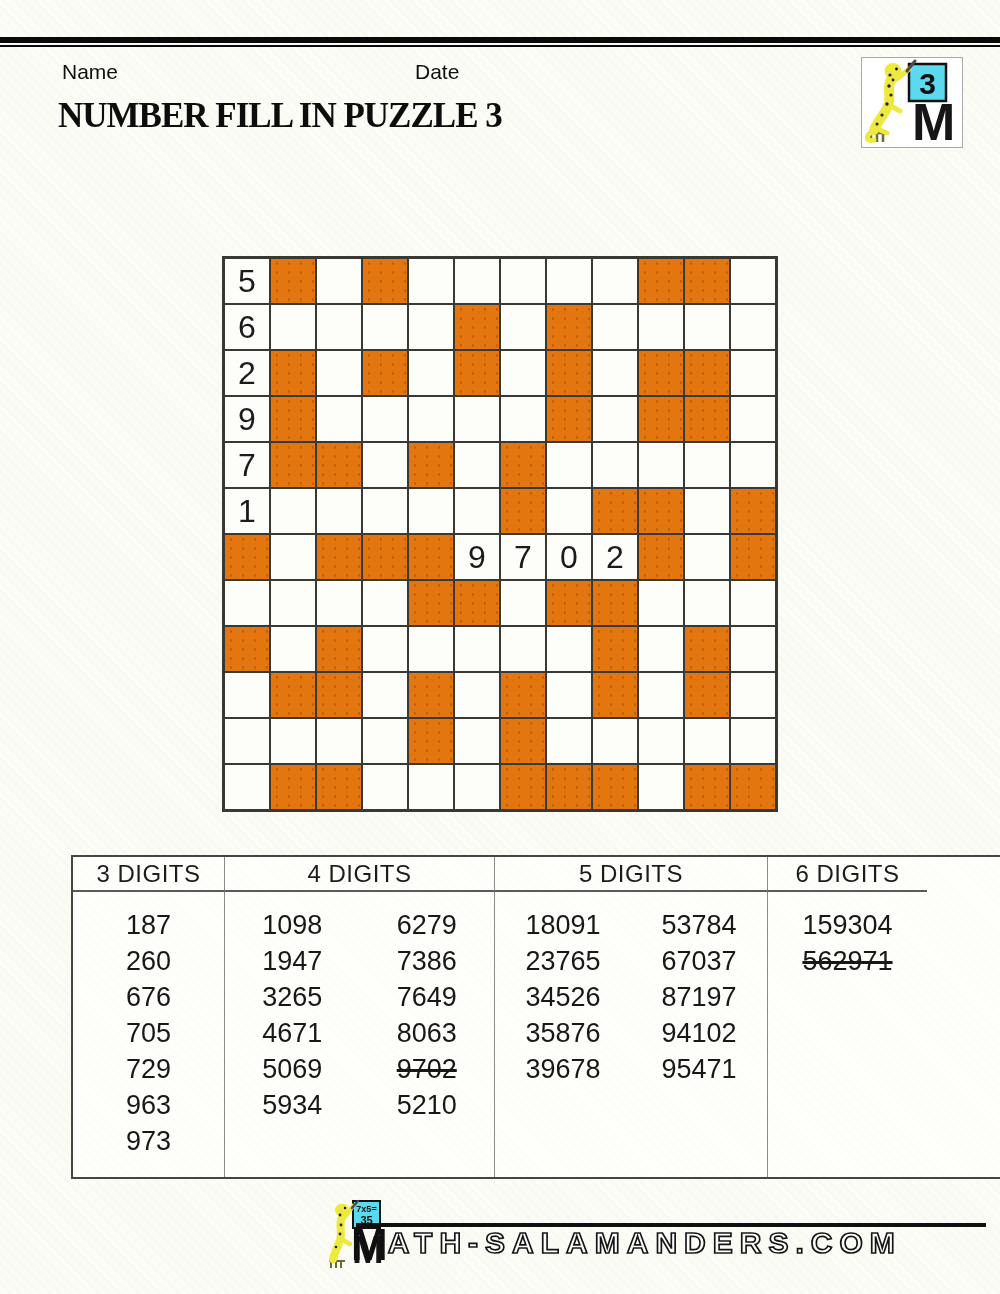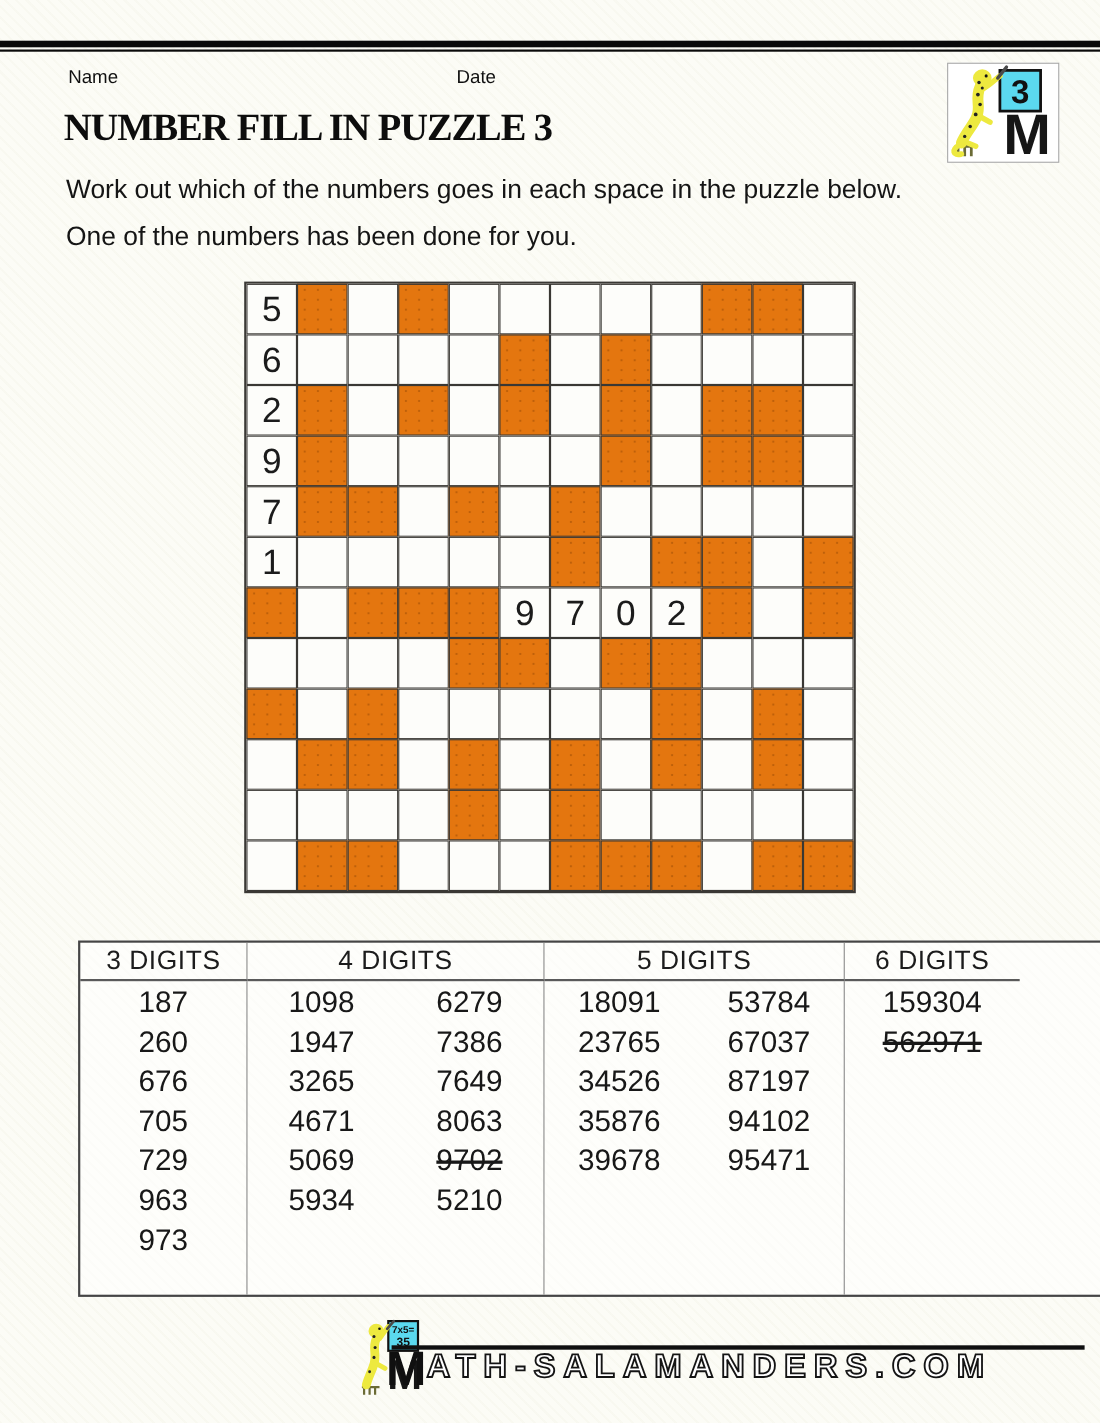--- a/index.html
+++ b/index.html
@@ -10,21 +10,21 @@
     font-family:"Liberation Sans", sans-serif; color:#141414; overflow:hidden;
     --orange:#E4760F; --line:#3a3834; --cyan:#5BD9EF; --yellow:#EDE93F;
   }
 
   .top-rule {
     position:absolute; top:37px; left:0; width:1000px; height:2px;
     border-top:6px solid #0a0a0a; border-bottom:2px solid #0a0a0a;
     box-sizing:content-box;
   }
 
-  .hdr-label { position:absolute; font-size:17px; color:#101010; }
+  .hdr-label { position:absolute; font-size:21px; color:#101010; }
   .name-label { left:62px; top:60px; }
   .date-label { left:415px; top:60px; }
 
   .logo-box {
     position:absolute; left:861px; top:57px; width:102px; height:91px;
     background:#ffffff; border:1px solid #a8a8a8; box-sizing:border-box;
   }
 
   .title {
     position:absolute; left:58px; top:96px; margin:0;
@@ -55,21 +55,21 @@
     position:absolute; left:71px; top:855px; width:935px; height:324px;
     display:grid; grid-template-columns:152px 270px 273px 159px; grid-template-rows:35px 1fr;
     border:2px solid #454545; box-sizing:border-box; background:rgba(255,255,255,0.55);
   }
   .bank-hcell {
     border-right:1px solid #8a8a8a; border-bottom:2px solid #5a5a5a;
     display:flex; align-items:center; justify-content:center;
     font-size:24px; letter-spacing:0.5px; color:#1c1c1c;
   }
   .bank-hcell.last, .bank-bcell.last { border-right:none; }
-  .bank-bcell { border-right:1px solid #8a8a8a; padding-top:1px; display:flex; align-items:flex-start; }
+  .bank-bcell { border-right:1px solid #8a8a8a; padding-top:15px; display:flex; align-items:flex-start; }
   .bank-list { flex:1; display:flex; flex-direction:column; }
   .bank-num { font-size:27px; line-height:36px; text-align:center; color:#181818; }
   .bank-num.struck { text-decoration:line-through; text-decoration-thickness:2.5px; }
 
   .footer-mascot { position:absolute; left:327px; top:1199px; }
   .tagline {
     position:absolute; left:398px; top:1206px; width:590px;
     text-align:center; font-size:15px; font-weight:bold; color:#121212;
   }
   .site-rule { position:absolute; left:356px; top:1223px; width:630px; height:4px; background:#101010; }
@@ -111,24 +111,20 @@
         <circle cx="25" cy="46" r="1.7" fill="#222"></circle>
         <circle cx="20" cy="57" r="1.6" fill="#222"></circle>
         <circle cx="15" cy="66" r="1.5" fill="#222"></circle>
         <circle cx="31" cy="22" r="1.4" fill="#222"></circle>
       </g>
     </svg>
   </div>
 
   <h1 class="title">NUMBER FILL IN PUZZLE 3</h1>
 
-  <div class="instructions">
-    <div>Work out which of the numbers goes in each space in the puzzle below.</div>
-    <div>One of the numbers has been done for you.</div>
-  </div>
 
   <div class="grid" id="puzzle-grid">
       <div class="cell prefilled">5</div>
       <div class="cell blocked"></div>
       <div class="cell"></div>
       <div class="cell blocked"></div>
       <div class="cell"></div>
       <div class="cell"></div>
       <div class="cell"></div>
       <div class="cell"></div>

